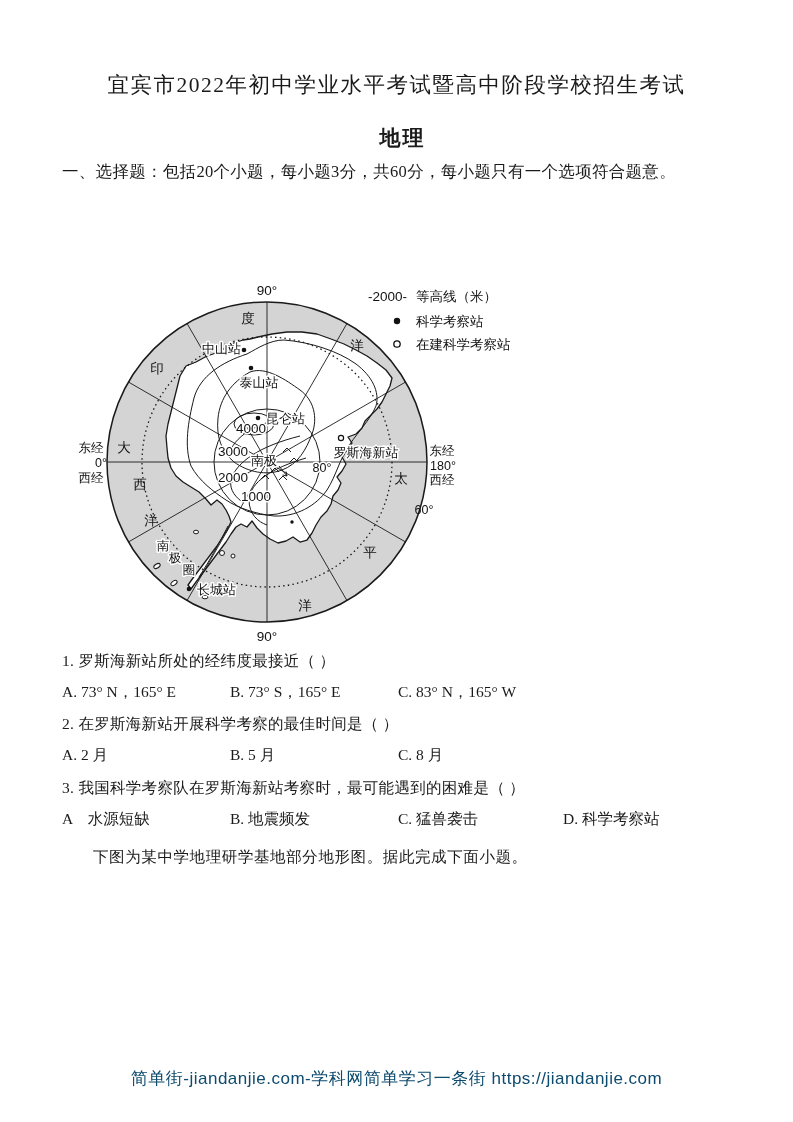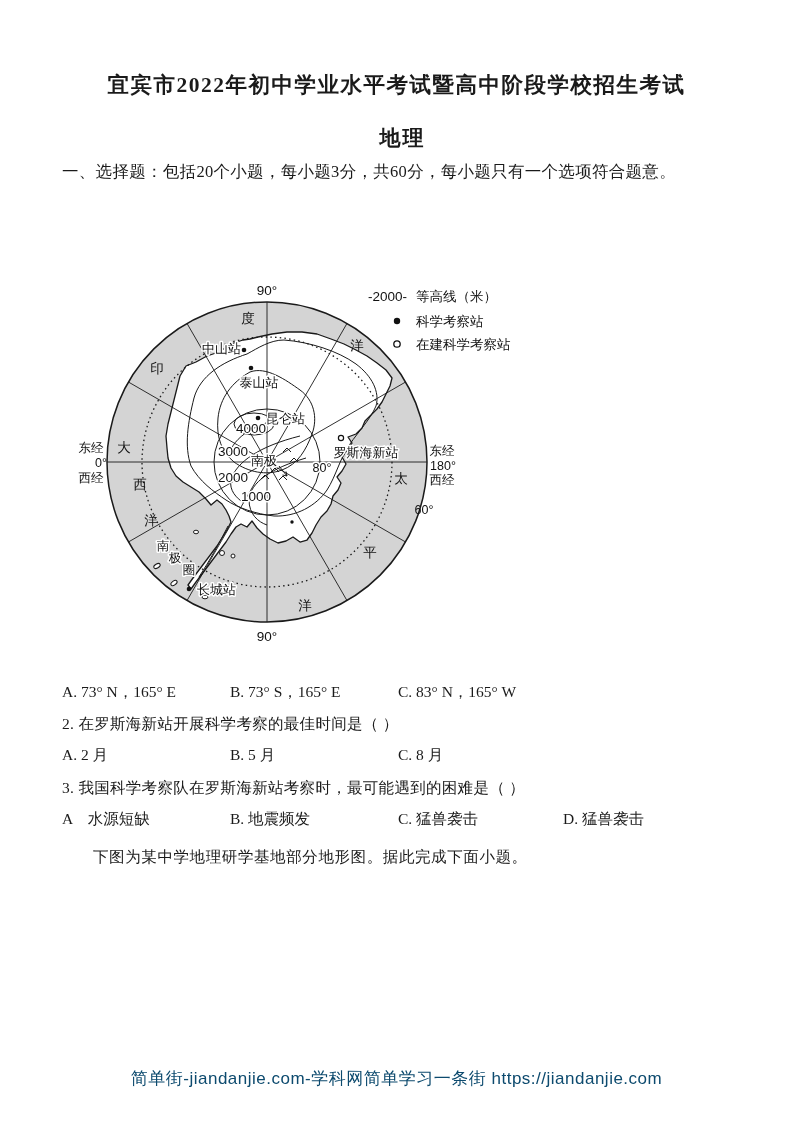--- a/index.html
+++ b/index.html
@@ -2,21 +2,21 @@
 <html><head>
 <meta charset="utf-8">
 <style>
   html,body{margin:0;padding:0;background:#e8e8e8;}
   .page{
     position:relative;width:793px;height:1122px;margin:0 auto;background:#ffffff;
     font-family:"Liberation Serif","DejaVu Serif",serif;color:#1a1a1a;overflow:hidden;
   }
   .abs{position:absolute;}
   .title{
-    left:0;right:0;top:70px;text-align:center;font-size:21.5px;font-weight:bold;
+    left:0;right:0;top:70px;text-align:center;font-size:21.5px;font-weight:normal;
     letter-spacing:1.5px;
   }
   .subject{
     left:0;right:0;top:124px;text-align:center;font-size:21px;font-weight:bold;letter-spacing:2px;margin-left:12px;
   }
   .section-heading{
     left:62px;width:676px;top:161px;font-size:16.5px;font-weight:normal;letter-spacing:0.3px;
   }
   .intro{
     left:62px;width:676px;top:177px;font-size:15.5px;line-height:31.5px;
@@ -166,37 +166,38 @@
     <g>
       <text x="368" y="301" font-size="13.5">-2000-</text>
       <text x="416" y="301" font-size="13.5">等高线（米）</text>
       <circle cx="397" cy="321" r="3.2" fill="#111"></circle>
       <text x="416" y="326" font-size="13.5">科学考察站</text>
       <circle cx="397" cy="344" r="3.2" fill="#fff" stroke="#111" stroke-width="1.3"></circle>
       <text x="416" y="349" font-size="13.5">在建科学考察站</text>
     </g>
   </svg>
 
+  <div class="abs question" style="top:651px">1. 罗斯海新站所处的经纬度最接近（    ）</div>
   <div class="abs opts" style="top:682px">
     <span>A. 73° N，165° E</span>
     <span>B. 73° S，165° E</span>
     <span>C. 83° N，165° W</span>
   </div>
 
   <div class="abs question" style="top:714px">2. 在罗斯海新站开展科学考察的最佳时间是（    ）</div>
   <div class="abs opts" style="top:745px">
     <span>A. 2 月</span>
     <span>B. 5 月</span>
     <span>C. 8 月</span>
   </div>
 
   <div class="abs question" style="top:778px">3. 我国科学考察队在罗斯海新站考察时，最可能遇到的困难是（    ）</div>
   <div class="abs opts" style="top:809px">
     <span>A　水源短缺</span>
     <span>B. 地震频发</span>
     <span>C. 猛兽袭击</span>
-    <span>D. 猛兽袭击</span>
+    <span>D. 科学考察站</span>
   </div>
 
   <p class="abs note" style="margin:0;">下图为某中学地理研学基地部分地形图。据此完成下面小题。</p>
 
   <div class="abs footer">简单街-jiandanjie.com-学科网简单学习一条街 https://jiandanjie.com</div>
 </div>
 
 </body></html>

